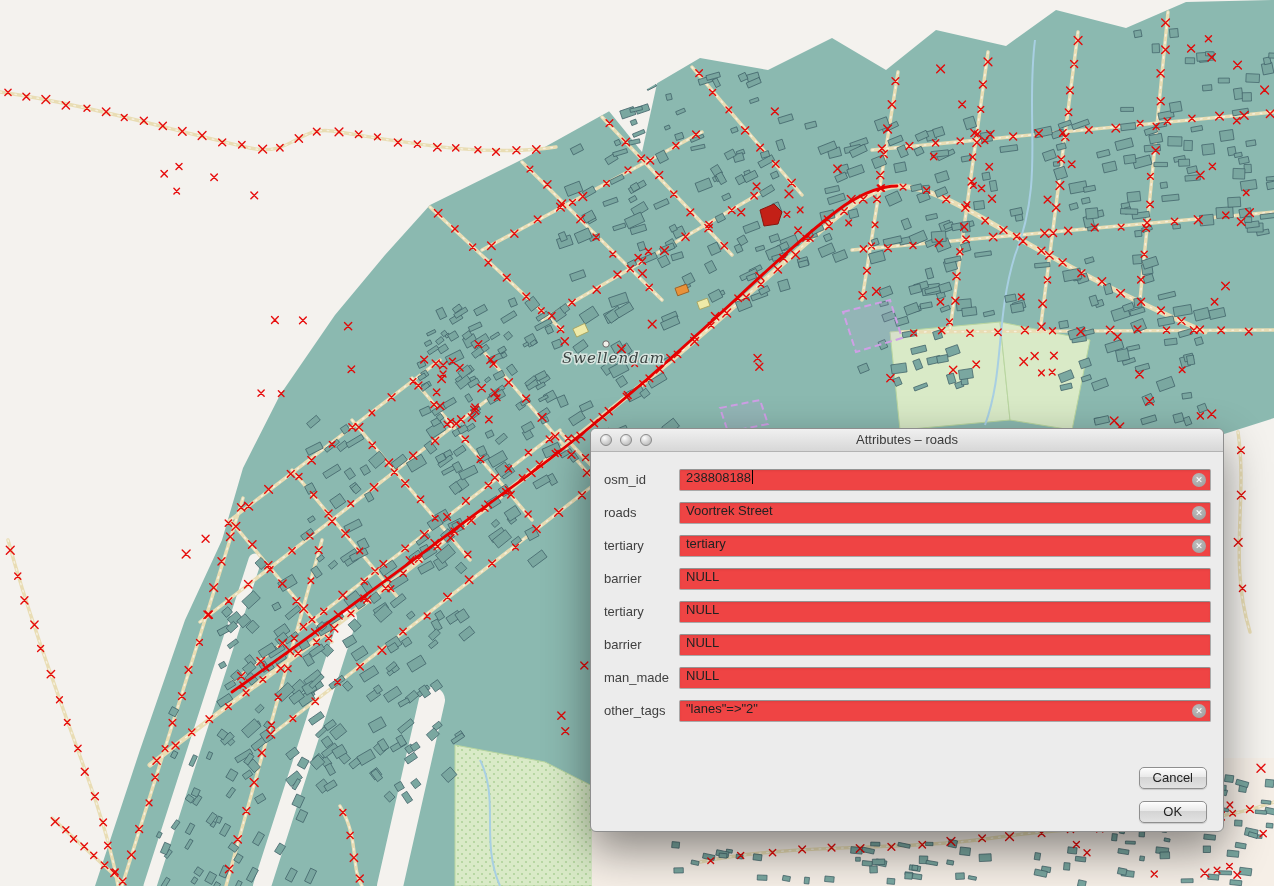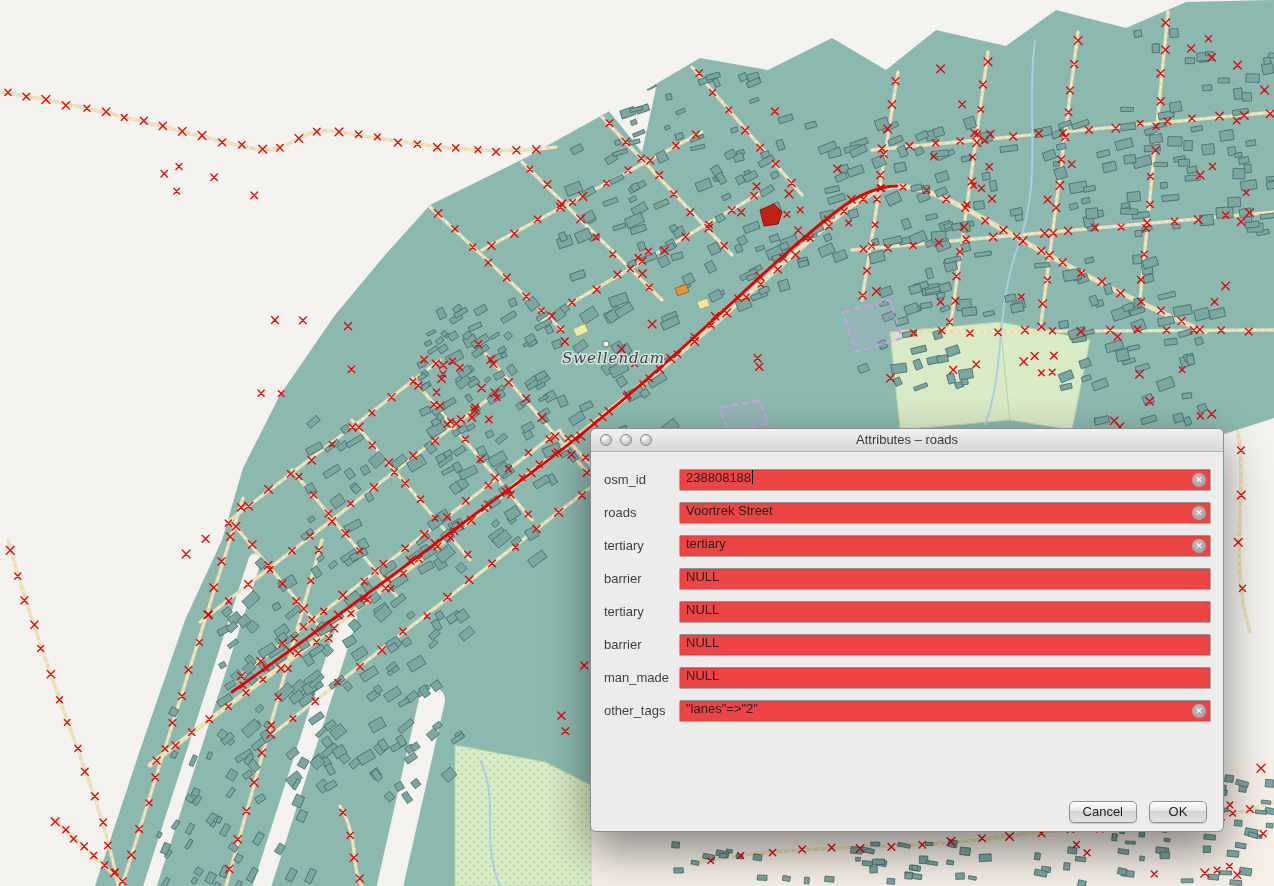--- a/index.html
+++ b/index.html
@@ -36,21 +36,21 @@
   .rows{padding:11px 12px 0 13px;}
   .row{display:flex;align-items:center;height:33px;}
   .row .lbl{width:75px;flex:none;color:#404040;}
   .field{flex:1;position:relative;height:22px;background:#ef4444;border:1px solid #a9a9a9;border-top-color:#949494;
          border-radius:2px;display:flex;align-items:flex-start;padding:0 22px 0 6px;box-sizing:border-box;
          box-shadow:inset 0 1px 2px rgba(0,0,0,.08);overflow:hidden;white-space:nowrap;}
   .caret{display:inline-block;width:1px;height:14px;background:#000;margin-left:1px;}
   .clear-btn{position:absolute;right:4px;top:50%;transform:translateY(-50%);width:14px;height:14px;
              border-radius:50%;background:radial-gradient(circle at 40% 35%,#bdbdbd,#9a9a9a);
              color:#fff;font-size:9px;line-height:14px;text-align:center;cursor:default;}
-  .btn-row{position:absolute;right:16px;bottom:8px;display:flex;gap:12px;}
+  .btn-row{position:absolute;right:16px;bottom:8px;display:flex;gap:12px;flex-direction:column;}
   .btn{min-width:58px;height:22px;padding:0 13px;border:1px solid #8f8f8f;border-radius:5px;
        background:linear-gradient(#fdfdfd,#e9e9e9 45%,#d4d4d4 46%,#e2e2e2);
        box-shadow:inset 0 1px 0 rgba(255,255,255,.7),0 1px 1px rgba(0,0,0,.15);
        font-size:13px;line-height:20px;text-align:center;color:#222;box-sizing:border-box;}
 </style>
 </head>
 <body>
 
 <div class="stage">
 

